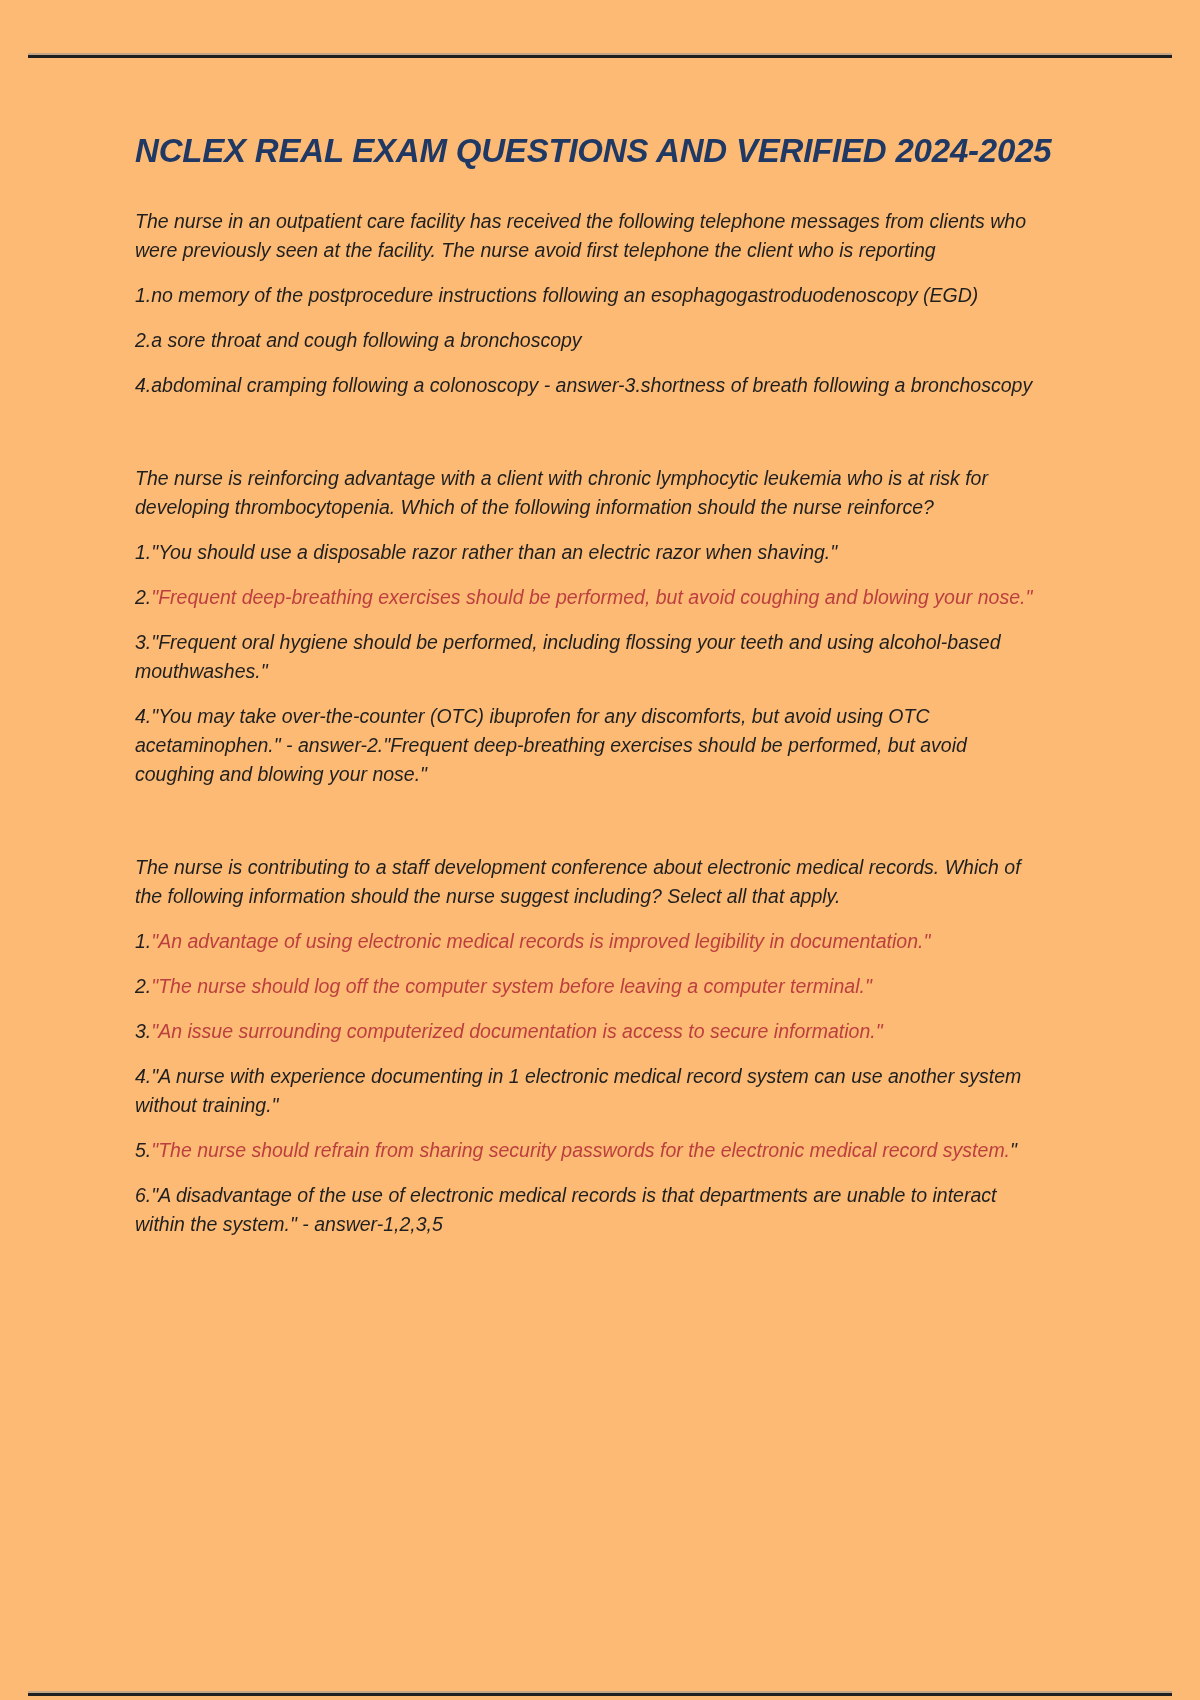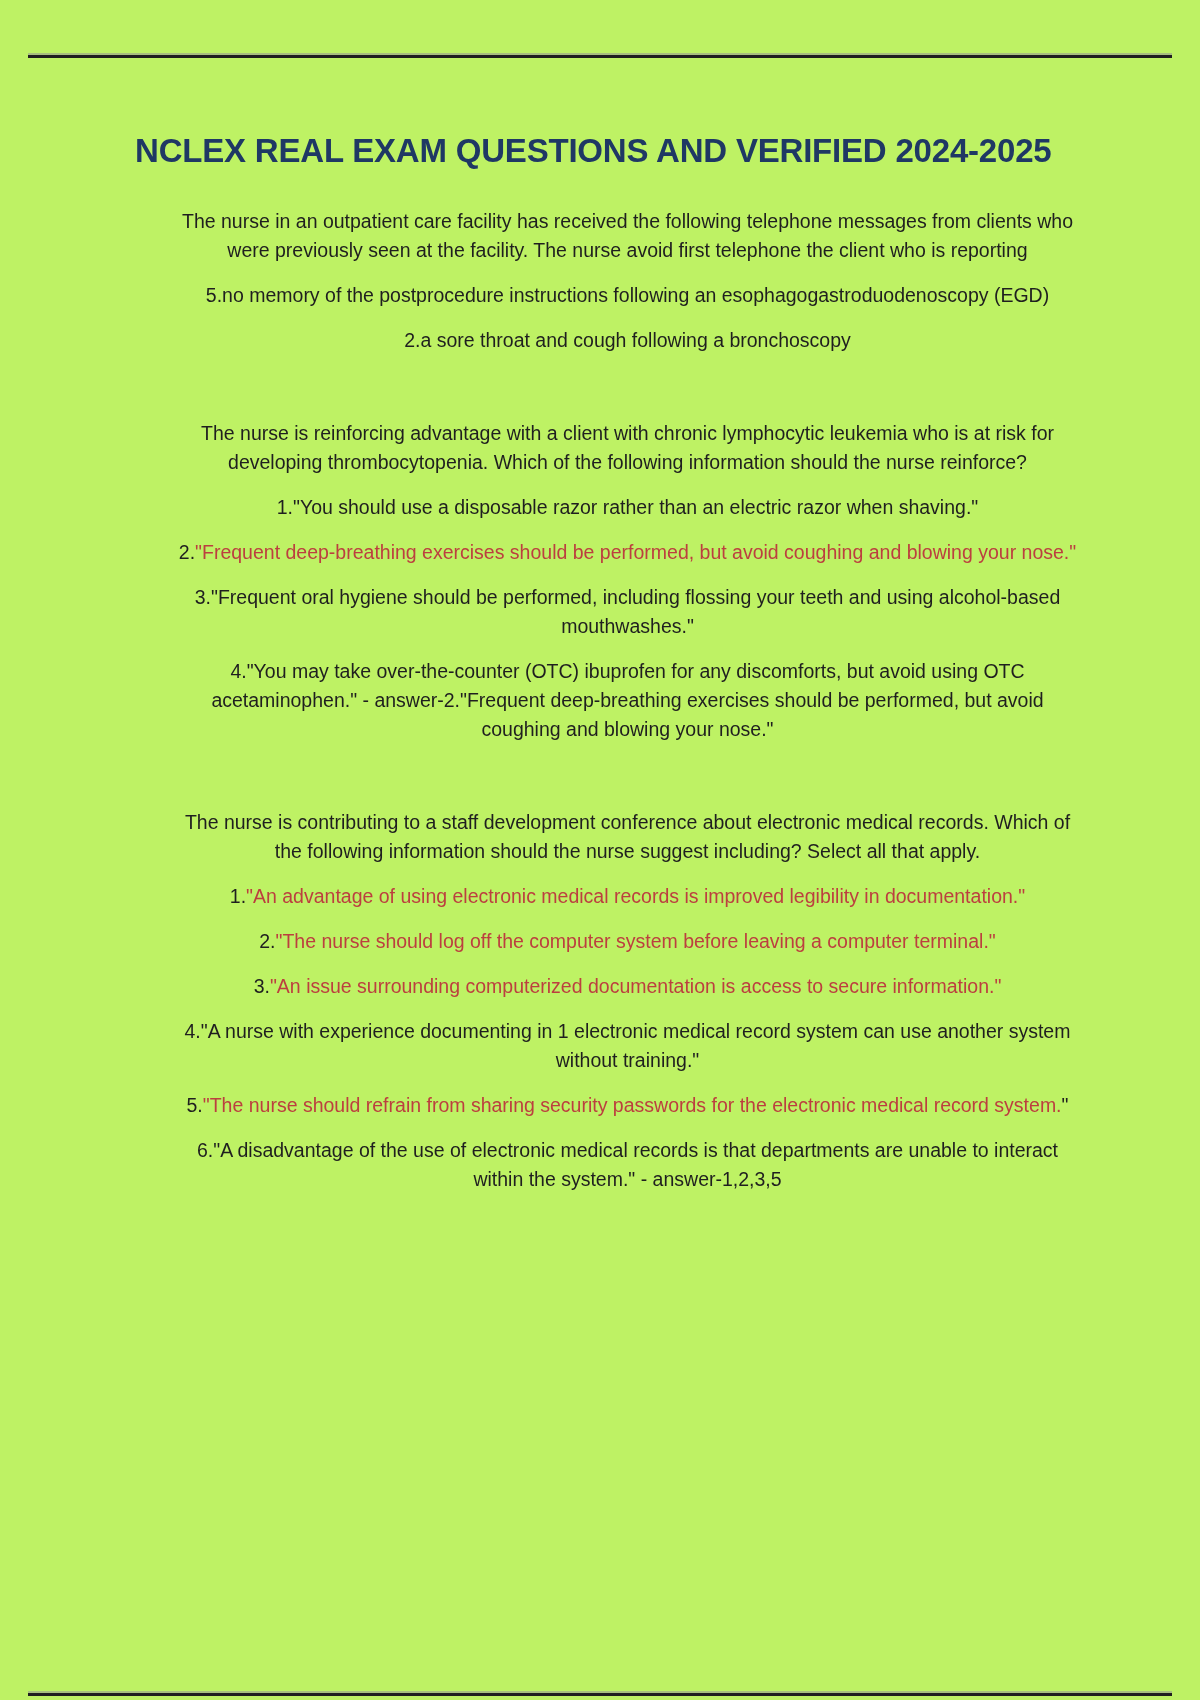--- a/index.html
+++ b/index.html
@@ -1,22 +1,23 @@
 <!DOCTYPE html>
 <html style="--navy: #1f3864; --ink: #1f1f1f; --red: #bc3f3f; --rule: #1f1f1f;"><head>
 <meta charset="utf-8">
 <style>
   html, body { margin: 0; padding: 0; background: #ffffff; }
   .page {
     position: relative;
     width: 1200px;
     height: 1700px;
-    background: #bef264;
+    background: #fdba74;
     font-family: "Liberation Sans", sans-serif;
     overflow: hidden;
+    font-style: italic;
   }
   .rule {
     position: absolute;
     left: 28px;
     right: 28px;
     height: 3px;
     background: var(--rule, #1f1f1f);
     box-shadow: 0 -2px 0 rgba(150,150,150,0.55);
   }
   .rule.top { top: 55px; }
@@ -36,21 +37,21 @@
     color: var(--navy, #1f3864);
   }
   h1 .line { display: block; white-space: nowrap; }
   .para {
     margin: 0 0 16px 0;
     font-size: 19.5px;
     line-height: 29px;
     color: var(--ink, #1f1f1f);
     font-weight: 400;
   }
-  .para .line { display: block; white-space: nowrap; text-align: center; }
+  .para .line { display: block; white-space: nowrap; }
   .red { color: var(--red, #bc3f3f); }
   .section-gap { height: 48px; }
 </style>
 </head>
 <body>
 
 <div class="page">
   <div class="rule top"></div>
 
   <div class="content">
@@ -58,24 +59,27 @@
     <h1>
       <span class="line">NCLEX REAL EXAM QUESTIONS AND VERIFIED 2024-2025</span>
     </h1>
 
     <section>
       <p class="para">
         <span class="line">The nurse in an outpatient care facility has received the following telephone messages from clients who</span>
         <span class="line">were previously seen at the facility. The nurse avoid first telephone the client who is reporting</span>
       </p>
       <p class="para">
-        <span class="line">5.no memory of the postprocedure instructions following an esophagogastroduodenoscopy (EGD)</span>
+        <span class="line">1.no memory of the postprocedure instructions following an esophagogastroduodenoscopy (EGD)</span>
       </p>
       <p class="para">
         <span class="line">2.a sore throat and cough following a bronchoscopy</span>
+      </p>
+      <p class="para">
+        <span class="line">4.abdominal cramping following a colonoscopy - answer-3.shortness of breath following a bronchoscopy</span>
       </p>
     </section>
 
     <div class="section-gap"></div>
 
     <section>
       <p class="para">
         <span class="line">The nurse is reinforcing advantage with a client with chronic lymphocytic leukemia who is at risk for</span>
         <span class="line">developing thrombocytopenia. Which of the following information should the nurse reinforce?</span>
       </p>

